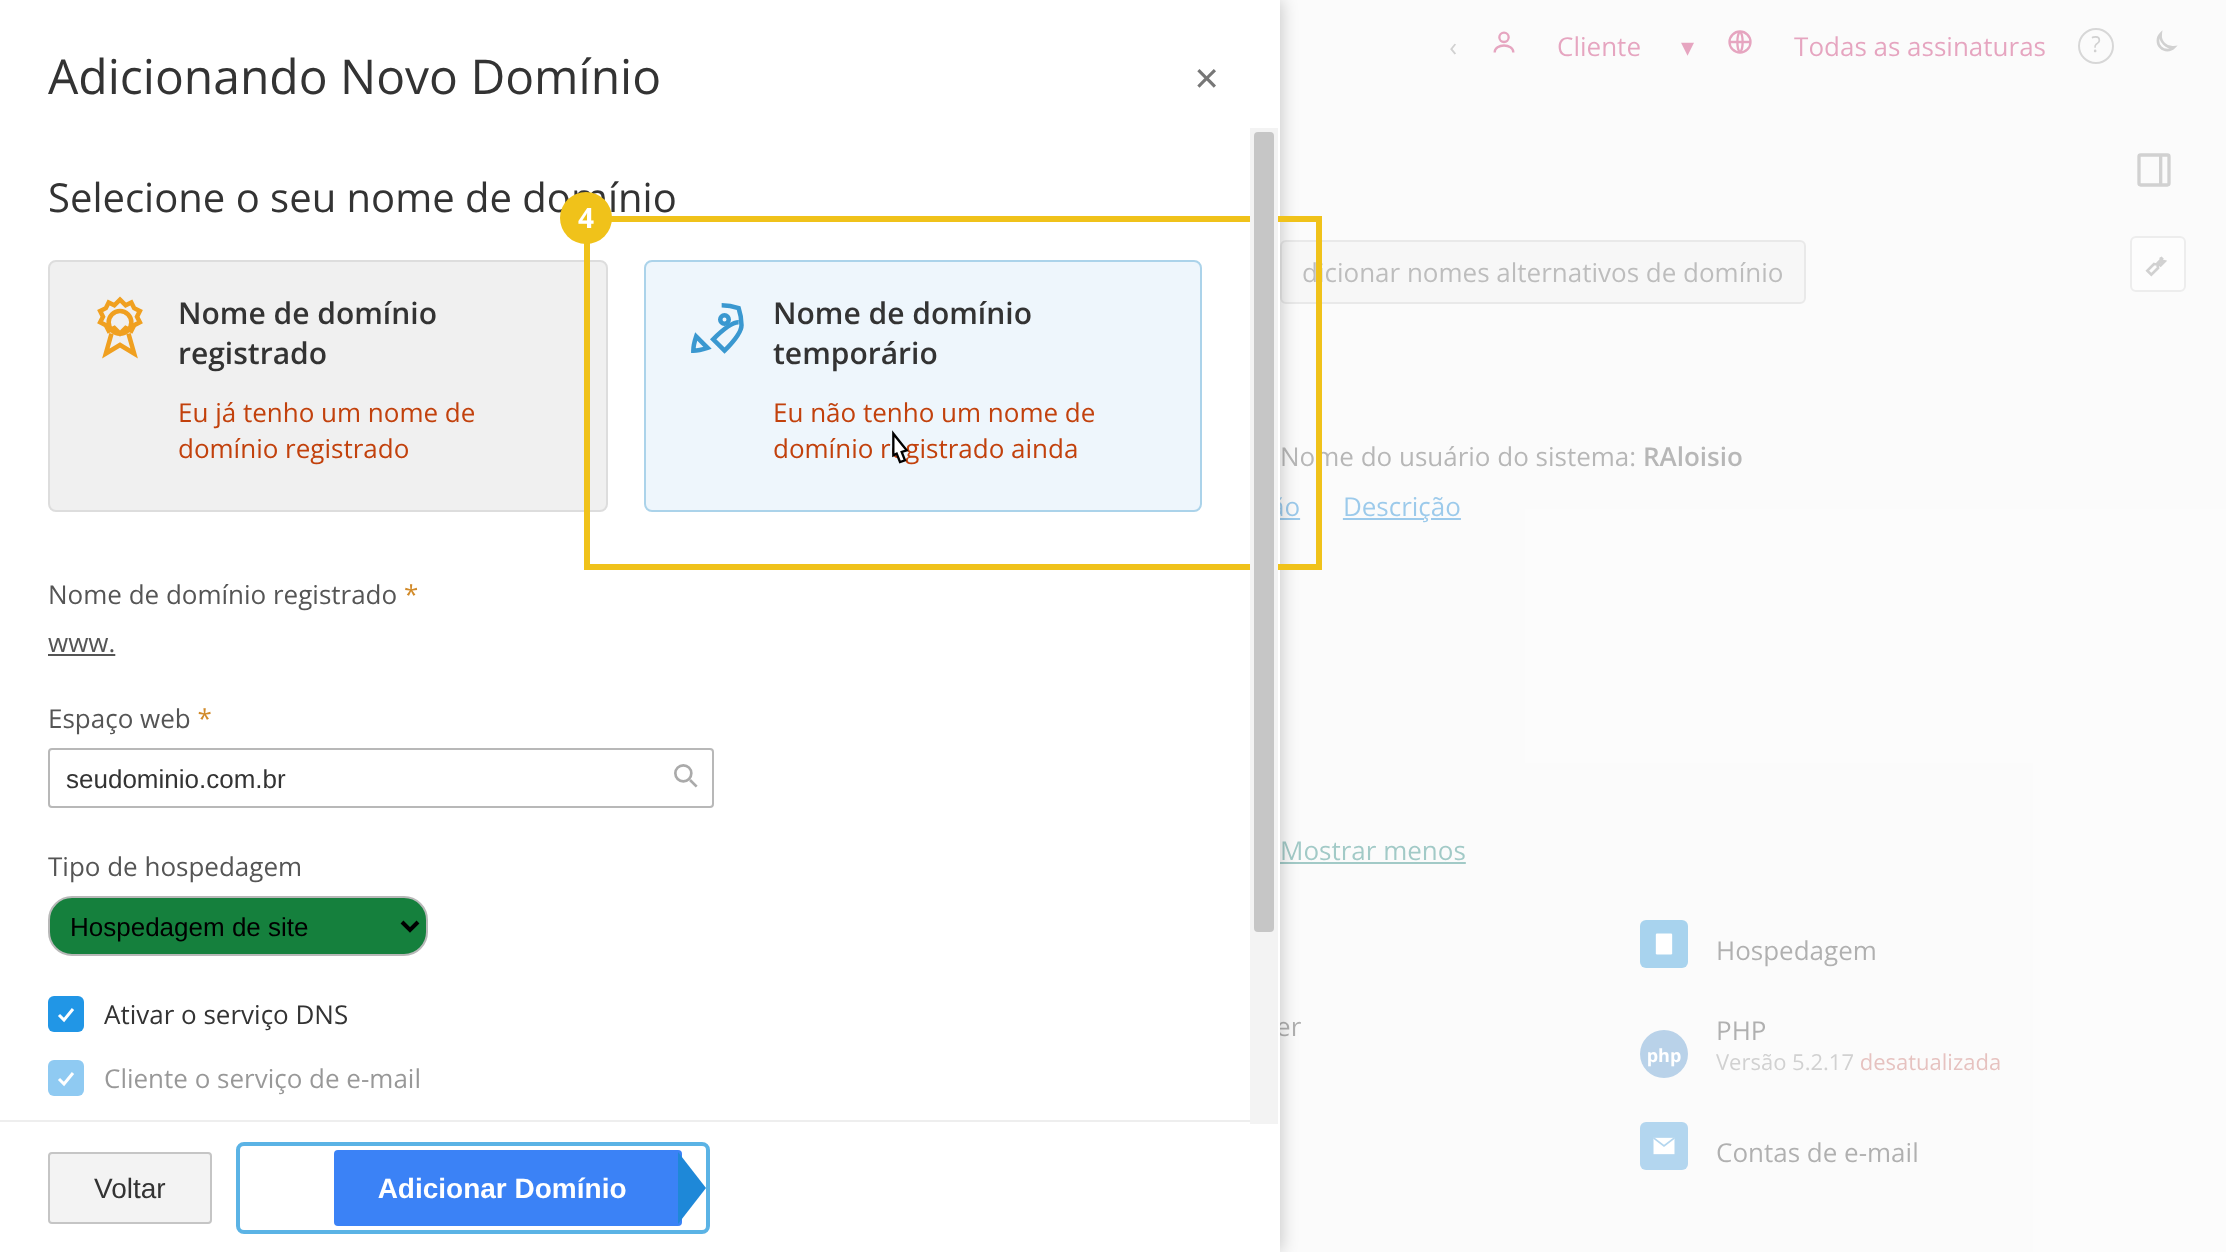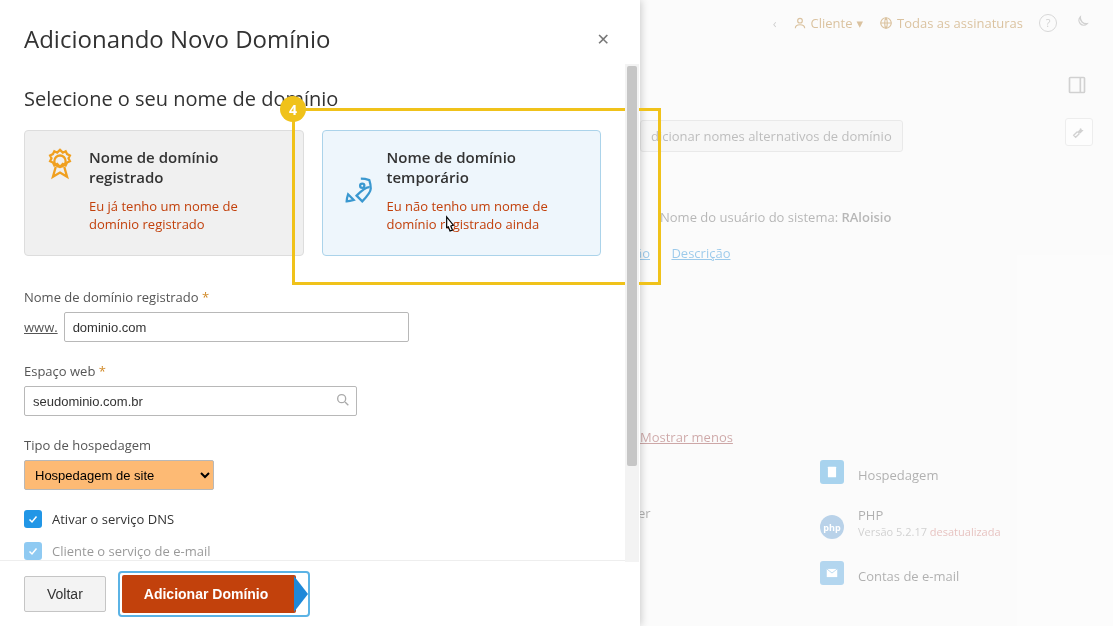--- a/index.html
+++ b/index.html
@@ -10,70 +10,70 @@
     height: 626px;
     position: relative;
     overflow: hidden;
     font-size: 13px;
     color: #333;
   }
   
   .bg { position:absolute; inset:0; background:#f7f7f7; opacity:0.55; }
   .bg-overlay { position:absolute; inset:0; background:rgba(255,255,255,0.3); }
   .bg-topbar { position:absolute; top:0; right:0; height:45px; display:flex; align-items:center; gap:16px; padding-right:24px; color:#666;}
-  .bg-topbar a { color:#a16207; text-decoration:none; font-size:13px; display:flex; align-items:center; gap:4px;}
+  .bg-topbar a { color:#be185d; text-decoration:none; font-size:13px; display:flex; gap:20px;}
   .bg-altnames { position:absolute; top:120px; left:640px; padding:6px 10px; border:1px solid #c8c8c8; border-radius:3px; background:#ececec; color:#555; }
   .bg-tool { position:absolute; top:118px; right:20px; width:28px; height:28px; border:1px solid #d0d0d0; border-radius:3px; display:flex; align-items:center; justify-content:center; background:#fcfcfc; color:#888;}
   .bg-layout-icon { position:absolute; top:75px; right:26px; width:20px; height:20px; color:#888;}
-  .bg-sysuser { position:absolute; top:208px; left:640px; color:#444;margin-left:20px;}
+  .bg-sysuser { position:absolute; top:219px; left:640px; color:#444;}
   .bg-sysuser b { font-weight:600; }
   .bg-tabs { position:absolute; top:244px; left:635px; }
   .bg-tabs a { color:#0078cc; margin-right:18px; }
-  .bg-less { position:absolute; top:428px; left:640px; color:#7f1d1d;text-align:right; }
+  .bg-less { position:absolute; top:416px; left:640px; color:#0f766e;text-align:right; }
   .bg-apps { position:absolute; top:460px; left:820px; display:flex; flex-direction:column; gap:22px; color:#333;}
   .bg-apps .row { display:flex; align-items:flex-end; gap:14px;}
   .bg-apps .ico { width:24px; height:24px; border-radius:3px; display:flex; align-items:center; justify-content:center; font-size:14px; color:#fff; flex-shrink:0;}
   .bg-apps .txt { display:flex; flex-direction:column;}
   .bg-apps .sub { font-size:11px; color:#888;}
   .bg-apps .warn { color:#c0625c;}
   .bg-left-edge { position:absolute; top:504px; left:624px; color:#333;}
   
   .modal { position:absolute; top:0; left:0; width:640px; height:626px; background:#fff; box-shadow:1px 0 8px rgba(0,0,0,0.2); }
   .modal-inner { position:absolute; top:0; left:0; width:625px; height:560px; overflow-y:auto; padding:0 24px 0 24px;}
   .modal h1 { font-size:24px; font-weight:400; color:#333; margin:22px 0 30px 0;}
   .modal-close { position:absolute; top:28px; right:30px; font-size:16px; color:#777; cursor:pointer; }
   .modal h2 { font-size:20px; font-weight:400; color:#333; margin-bottom:18px;}
   .cards { display:flex; gap:18px; margin-bottom:32px;}
   .card { flex:1; border:1px solid #ddd; border-radius:4px; padding:16px 18px 22px 18px; display:flex; gap:12px; background:#f0f0f0; cursor:pointer; }
   .card .cico { width:34px; height:34px; flex-shrink:0; color:#f0a020;}
   .card .ct { font-size:15px; font-weight:600; margin-bottom:10px; color:#333; }
   .card .cd { font-size:13px; color:#c2410c; line-height:1.4; }
-  .card.sel { background:#eef6fc; border-color:#abd3ea;align-items:center; }
+  .card.sel { background:#eef6fc; border-color:#abd3ea; }
   .card.sel .cico { color:#3a98d0; }
   .highlight { position:absolute; border:3px solid #f0c21a; pointer-events:none;}
   .highlight.box { top:108px; left:292px; width:369px; height:177px;}
   .hlnum { position:absolute; top:-15px; left:-15px; width:26px; height:26px; border-radius:50%; background:#f0c21a; color:#fff; font-weight:700; display:flex; align-items:center; justify-content:center; font-size:14px;}
   .field { margin-bottom:20px;}
   .field label { display:block; font-size:13px; color:#555; margin-bottom:6px;}
   .req { color:#d18a29;}
   .wwwrow { display:flex; align-items:center; gap:6px;}
   .wwwrow span { color:#555;text-decoration:underline;}
   input[type=text] { height:30px; border:1px solid #b8b8b8; border-radius:2px; padding:0 8px; font-size:13px; color:#333; background:#fff;}
   .inp-domain { width:345px;}
   .inp-web { width:333px; position:relative;}
   .inp-web input { width:100%; padding-right:26px;}
   .inp-web .srch { position:absolute; right:6px; top:6px; color:#aaa;}
-  select { height:30px; width:190px; border:1px solid #b8b8b8; border-radius:2px; padding:0 6px; font-size:13px; background:#fdba74;}
+  select { height:30px; width:190px; border:1px solid #b8b8b8; border-radius:12px; padding:0 6px; font-size:13px; background:#15803d;}
   .chk { display:flex; align-items:center; gap:10px; margin-bottom:14px;}
   .cbox { width:18px; height:18px; border-radius:3px; background:#2196e6; display:flex; align-items:center; justify-content:center; }
   .cbox svg { stroke:#fff; }
   .footer { position:absolute; left:0; bottom:0; width:625px; height:66px; background:#fff; border-top:1px solid #eee; display:flex; align-items:center; padding-left:24px;}
   .btn-back { height:36px; padding:0 22px; border:1px solid #c5c5c5; background:#f3f3f3; border-radius:2px; color:#333; font-size:14px; margin-right:16px; cursor:pointer;}
   .btn-wrap { position:relative;}
-  .btn-add { height:38px; padding:0 28px 0 22px; color:#fff; background:#c2410c; border:none; font-size:14px; font-weight:600; cursor:pointer; border-radius:2px;}
+  .btn-add { height:38px; padding:0 28px 0 22px; color:#fff; background:#3b82f6; border:none; font-size:14px; font-weight:600; cursor:pointer; border-radius:2px;margin-left:45px;}
   .btn-outline { position:absolute; top:-4px; left:-4px; right:-14px; bottom:-4px; border:2px solid #5bb3e5; border-radius:4px; pointer-events:none;}
   .btn-arrow { position:absolute; right:-12px; top:50%; transform:translateY(-50%); width:0; height:0; border-top:18px solid transparent; border-bottom:18px solid transparent; border-left:14px solid #1e88d8;}
   
   .scrolltrack { position:absolute; top:64px; left:625px; width:14px; height:498px; background:#f3f3f3;}
   .scrollthumb { position:absolute; top:2px; left:2px; width:10px; height:400px; background:#c6c6c6; border-radius:2px;}
   .cursor-icon { position:absolute; top:214px; left:440px; color:#000; pointer-events:none;}
 </style>
 </head>
 <body>
 
@@ -185,21 +185,20 @@
           <div class="ct">Nome de domínio temporário</div>
           <div class="cd">Eu não tenho um nome de domínio registrado ainda</div>
         </div>
       </div>
     </div>
 
     <div class="field">
       <label><span>Nome de domínio registrado</span> <span class="req">*</span></label>
       <div class="wwwrow">
         <span>www.</span>
-        <input type="text" class="inp-domain" value="dominio.com" style="">
       </div>
     </div>
 
     <div class="field">
       <label><span>Espaço web</span> <span class="req">*</span></label>
       <div class="inp-web">
         <input type="text" value="seudominio.com.br" style="">
         <svg class="srch" width="16" height="16" viewBox="0 0 24 24" fill="none" stroke="currentColor" stroke-width="2">
             <circle cx="10" cy="10" r="6"></circle>
             <line x1="15" y1="15" x2="20" y2="20"></line>

